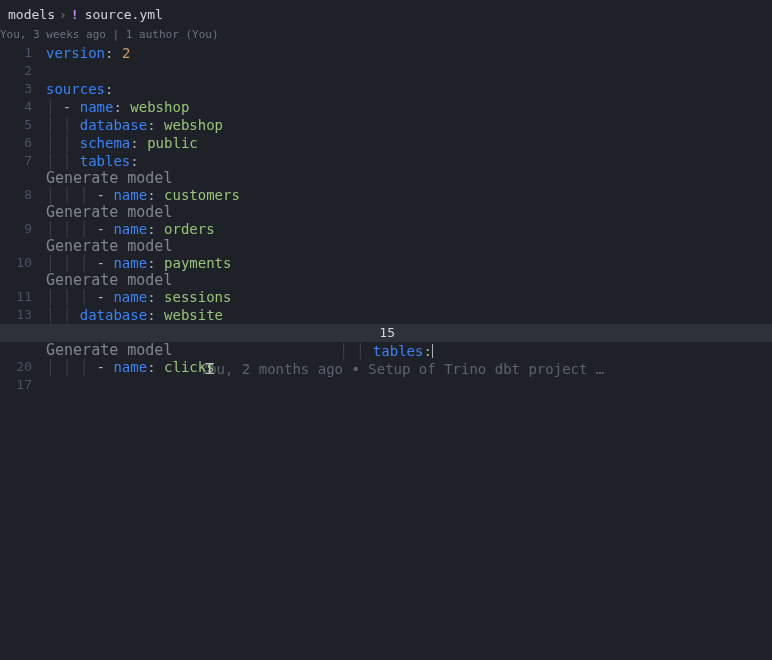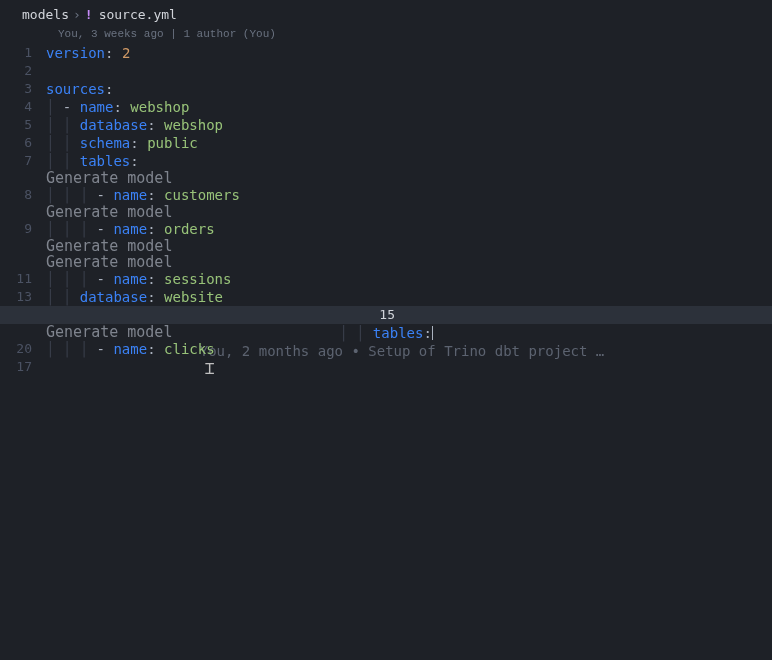--- a/index.html
+++ b/index.html
@@ -8,42 +8,40 @@
     color: #abb2bf;
     font-family: 'Menlo', 'Monaco', 'Consolas', monospace;
     font-size: 14px;
     width: 772px;
     height: 660px;
     overflow: hidden;
   }
   .breadcrumb {
     display: flex;
     align-items: center;
-    padding: 4px 22px;
+    padding: 4px 8px;
     height: 28px;
     color: #abb2bf;
     font-size: 13px;
   }
   .breadcrumb .sep {
     margin: 0 4px;
     color: #6a7280;
   }
   .breadcrumb .file-icon {
     color: #c58af8;
     font-weight: bold;
     margin-right: 6px;
   }
   .breadcrumb .seg1 { color: #d1d4da; }
   .breadcrumb .seg2 { color: #d1d4da; }
   .authorship {
-    padding-left: 58px;
     font-size: 11px;
     color: #6a7280;
     height: 16px;
-    font-family: Liberation Mono, monospace;
   }
   .editor {
     display: flex;
     flex-direction: column;
   }
   .line {
     display: flex;
     align-items: center;
     height: 18px;
     line-height: 18px;
@@ -171,20 +169,24 @@
     <span class="gutter">9</span>
     <span class="code"><span class="indent-guide">│ │ │ </span><span class="tok-dash">- </span><span class="tok-key">name</span><span class="tok-punc">:</span> <span class="tok-str">orders</span></span>
   </div>
 
   <div class="codelens">
     <span class="gutter"></span>
       <span>      </span>
       <span>Generate model</span>
   </div>
 
+  <div class="line">
+    <span class="gutter">10</span>
+    <span class="code"><span class="indent-guide">│ │ │ </span><span class="tok-dash">- </span><span class="tok-key">name</span><span class="tok-punc">:</span> <span class="tok-str">payments</span></span>
+  </div>
 
   <div class="codelens">
     <span class="gutter"></span>
       <span>      </span>
       <span>Generate model</span>
   </div>
 
   <div class="line">
     <span class="gutter">11</span>
     <span class="code"><span class="indent-guide">│ │ │ </span><span class="tok-dash">- </span><span class="tok-key">name</span><span class="tok-punc">:</span> <span class="tok-str">sessions</span></span>

